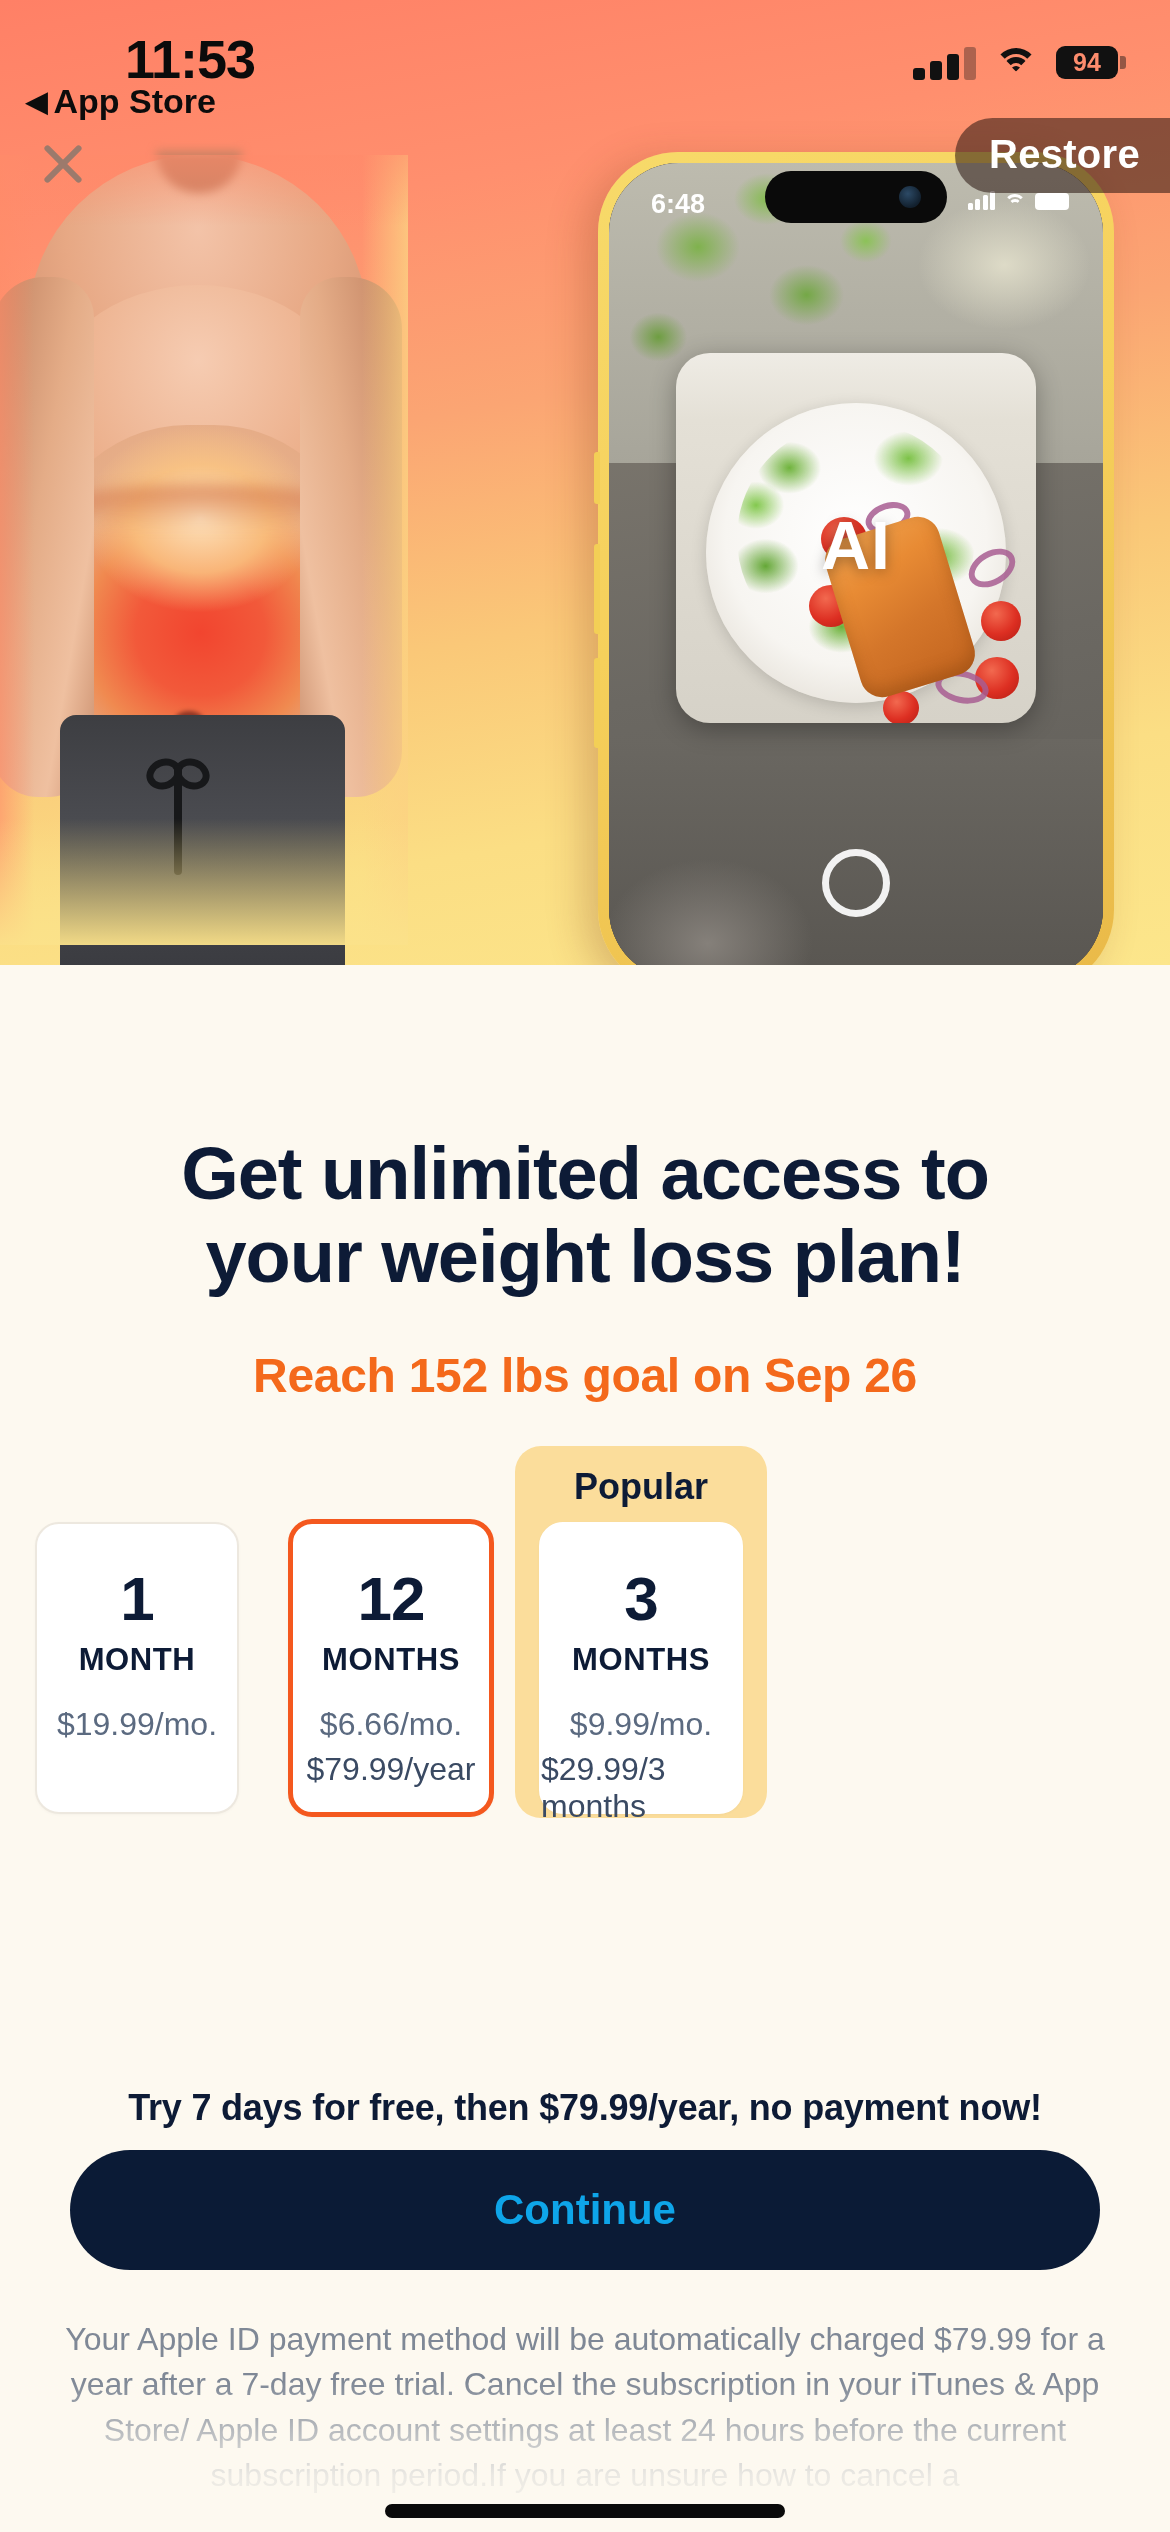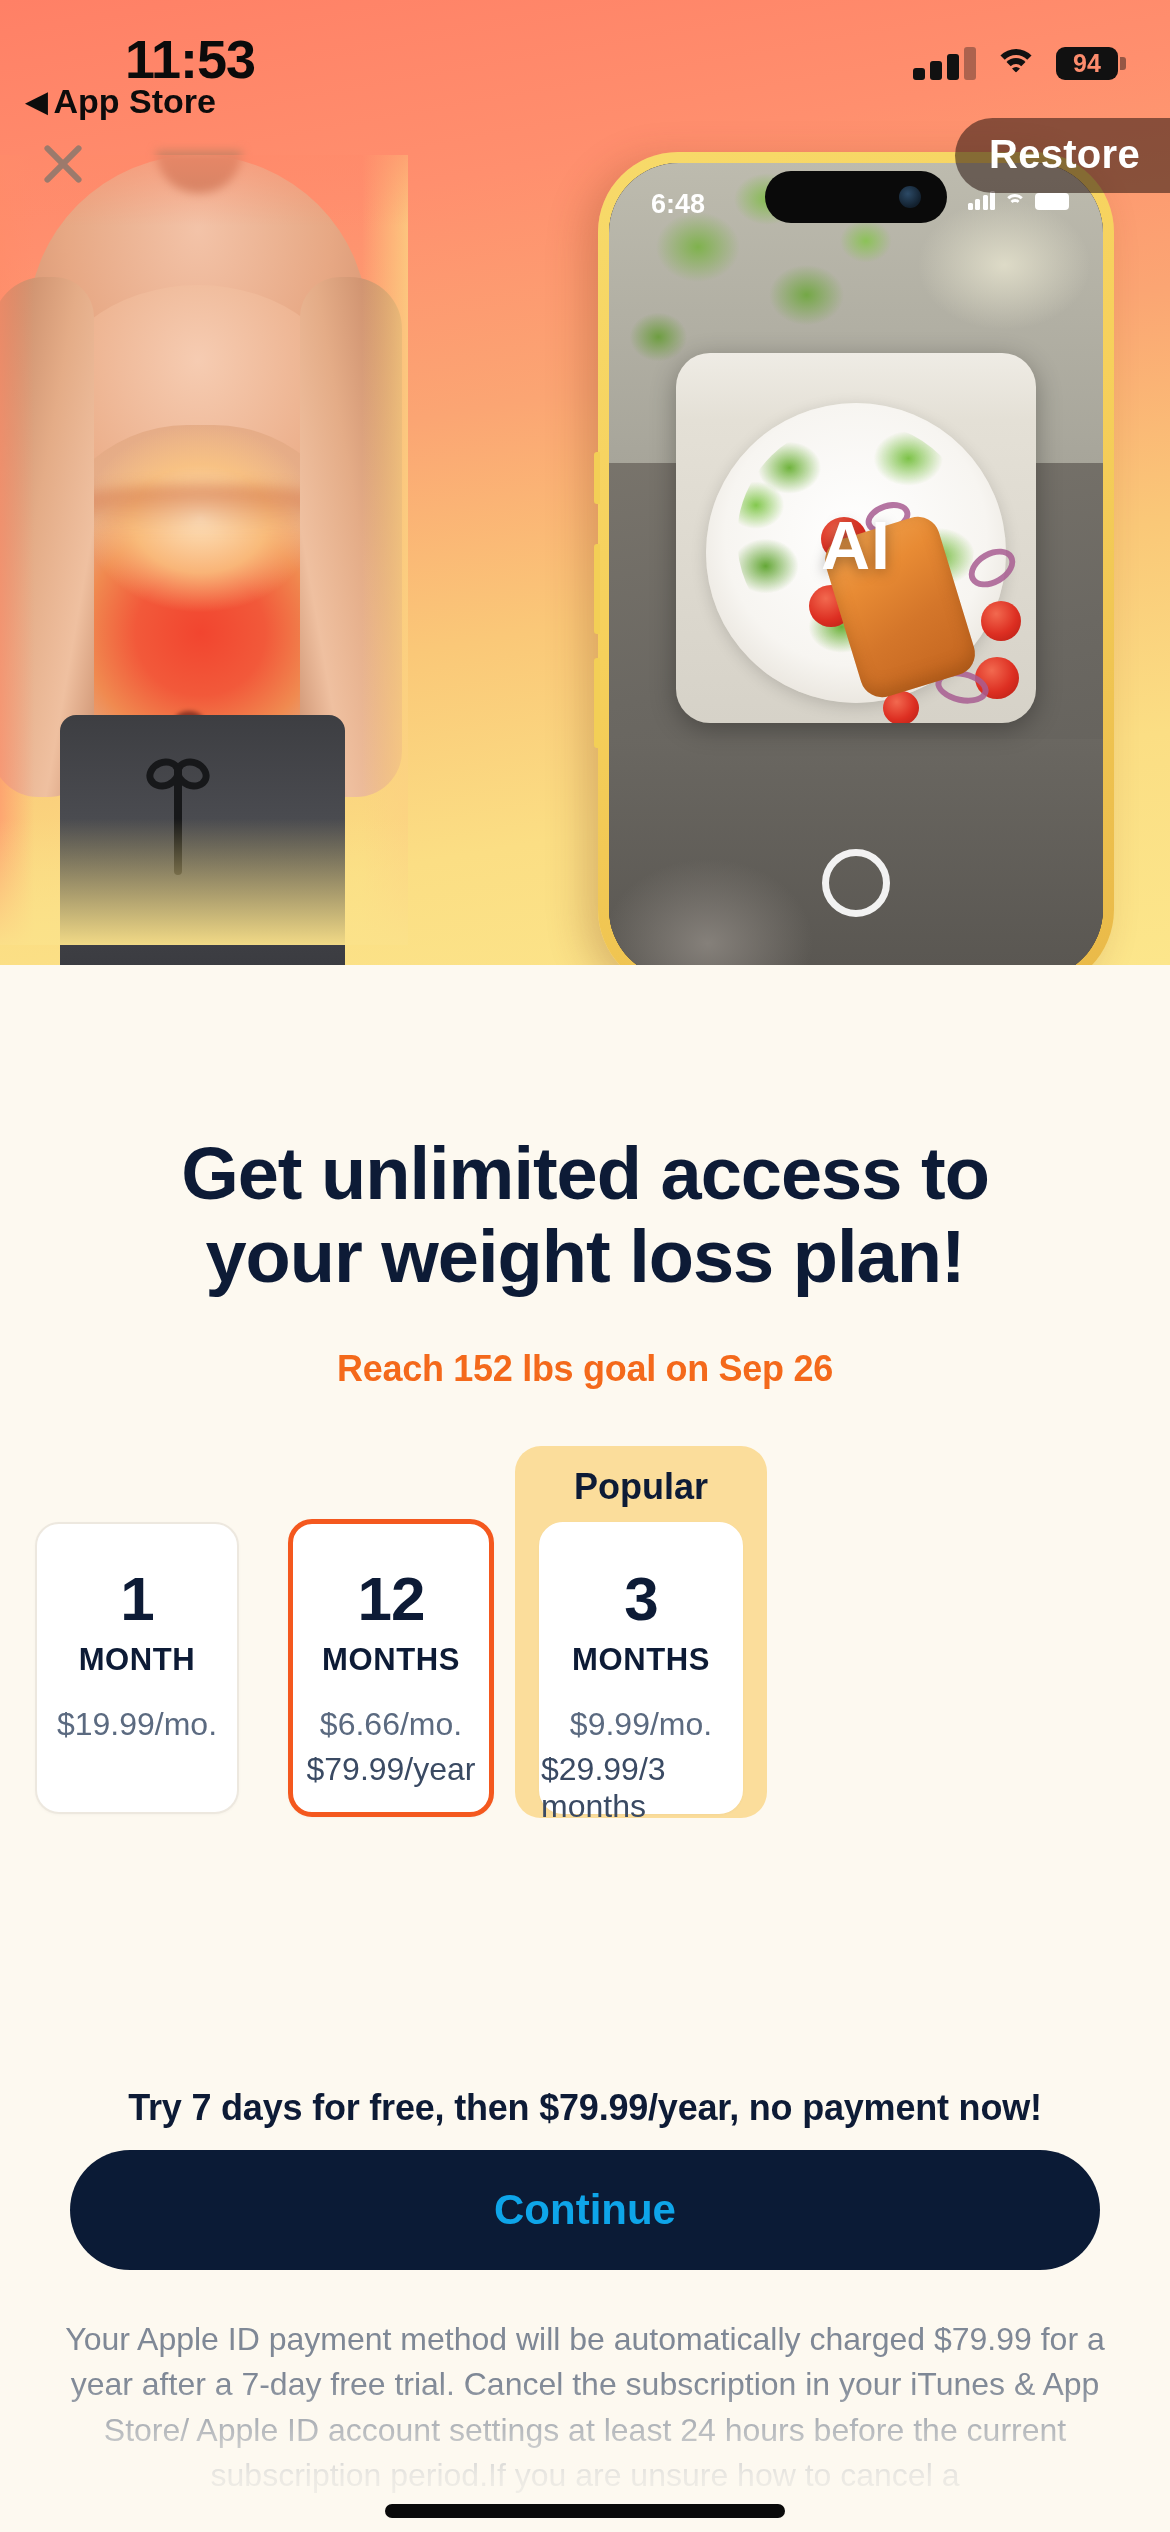--- a/index.html
+++ b/index.html
@@ -17,21 +17,21 @@
     background:linear-gradient(170deg,#FF8066 0%,#FF8F6E 22%,#FBA573 42%,#FAC878 62%,#FBDE84 80%,#FCE68B 100%);
     overflow:hidden;
   }
 
   
   .statusbar{ position:absolute; left:0; top:0; width:1170px; height:100px; z-index:40; }
   .sb-time{
     position:absolute; left:125px; top:28px; font-size:54px; font-weight:700;
     color:#0B0B0B; letter-spacing:-1px; font-family:"Liberation Sans",sans-serif;
   }
-  .sb-right{ position:absolute; right:52px; top:46px; display:flex; align-items:center; gap:18px; }
+  .sb-right{ position:absolute; right:52px; top:46px; display:flex; align-items:flex-start; gap:18px; }
   .cell{ display:flex; align-items:flex-end; gap:5px; height:34px; }
   .cell i{ display:block; width:12px; background:#111; border-radius:3px; }
   .cell i:nth-child(1){ height:12px; }
   .cell i:nth-child(2){ height:19px; }
   .cell i:nth-child(3){ height:26px; }
   .cell i:nth-child(4){ height:33px; background:rgba(20,20,20,.35); }
   .wifi{ width:44px; height:33px; position:relative; }
   .wifi span{ position:absolute; left:50%; transform:translateX(-50%);
      border:6px solid #111; border-bottom-color:transparent; border-left-color:transparent;
      border-right-color:transparent; border-radius:50%; }
@@ -240,21 +240,21 @@
 
   
   .sheet{ position:absolute; left:0; top:965px; width:1170px; height:1567px; background:#FDF9F0; }
 
   .title{
     position:absolute; left:0; right:0; top:168px; text-align:center;
     font-size:74px; line-height:1.12; font-weight:800; color:#0D1B36; letter-spacing:-1px;
   }
   .subtitle{
     position:absolute; left:0; right:0; top:383px; text-align:center;
-    font-size:36px; font-weight:700; color:#F4691B; letter-spacing:-.3px;
+    font-size:48px; font-weight:700; color:#F4691B; letter-spacing:-.3px;
   }
 
   .plans{ position:absolute; left:35px; top:513px; width:1100px; height:336px; }
   .plan{
     position:absolute; top:44px; width:204px; height:292px; border-radius:24px;
     background:#FFFFFF; border:2px solid #EDE8DF;
     display:flex; flex-direction:column; align-items:center; cursor:pointer;
     box-shadow:0 1px 3px rgba(0,0,0,.03);
   }
   .plan .num{ font-size:62px; font-weight:800; color:#0D1B36; margin-top:44px; line-height:1; letter-spacing:-1px; }

